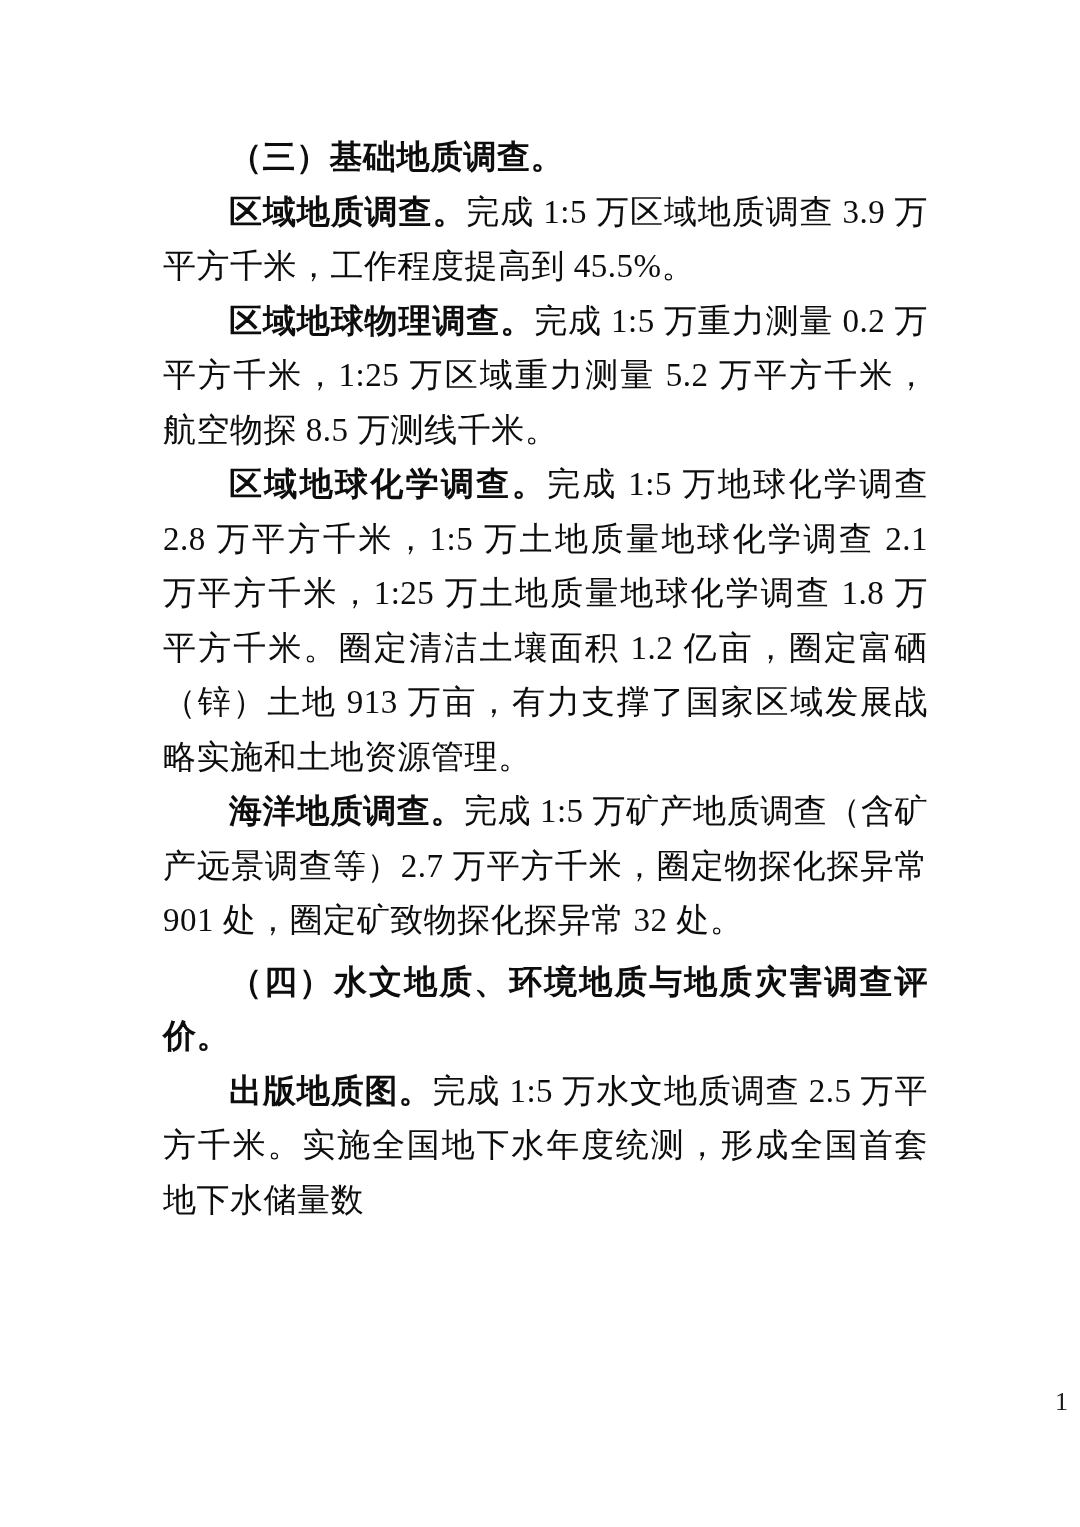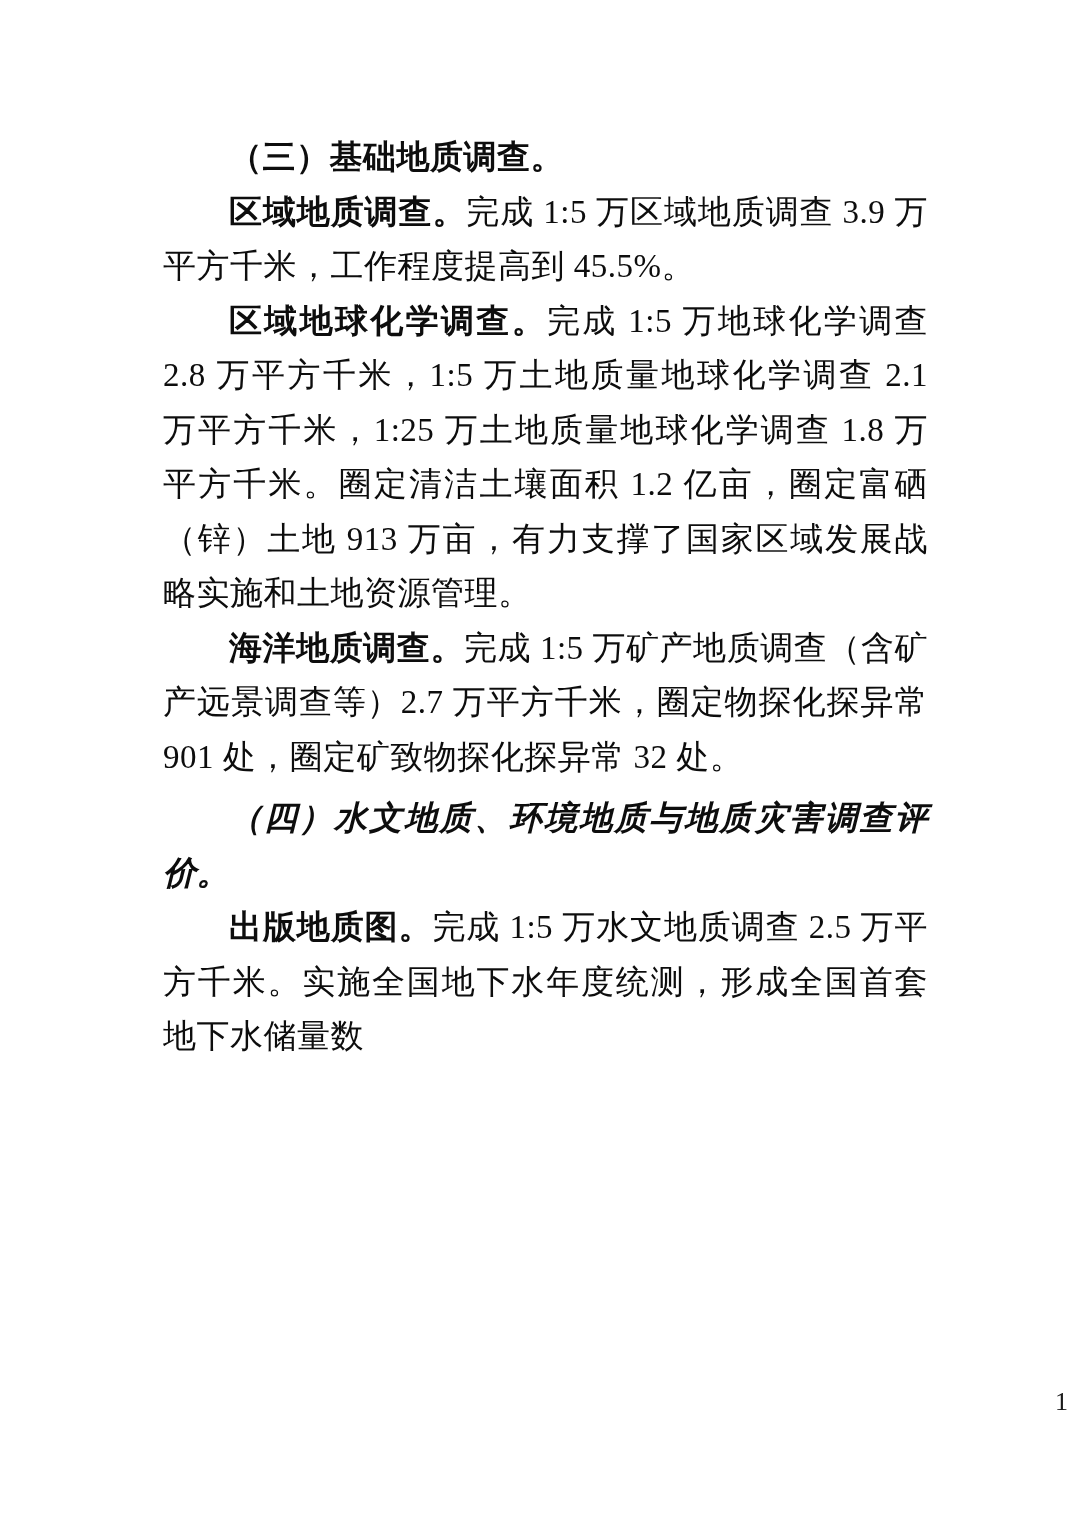--- a/index.html
+++ b/index.html
@@ -30,21 +30,20 @@
   .content p {
     margin: 0;
     padding: 0;
     text-indent: 2em;
   }
   .heading {
     font-weight: bold;
   }
   .heading-4 {
     margin-top: 7px !important;
-    font-style: italic;
   }
   .lead {
     font-weight: bold;
     margin-top: 8px;
   }
   .footer {
     position: absolute;
     top: 1385px;
     left: 0;
     width: 1080px;
@@ -59,20 +58,23 @@
 
 <div class="page">
   <div class="content">
 
     <p class="heading">（三）基础地质调查。</p>
 
     <p>
       <span class="lead">区域地质调查。</span><span>完成 1:5 万区域地质调查 3.9 万平方千米，工作程度提高到 45.5%。</span>
     </p>
 
+    <p>
+      <span class="lead">区域地球物理调查。</span><span>完成 1:5 万重力测量 0.2 万平方千米，1:25 万区域重力测量 5.2 万平方千米，航空物探 8.5 万测线千米。</span>
+    </p>
 
     <p>
       <span class="lead">区域地球化学调查。</span><span>完成 1:5 万地球化学调查 2.8 万平方千米，1:5 万土地质量地球化学调查 2.1 万平方千米，1:25 万土地质量地球化学调查 1.8 万平方千米。圈定清洁土壤面积 1.2 亿亩，圈定富硒（锌）土地 913 万亩，有力支撑了国家区域发展战略实施和土地资源管理。</span>
     </p>
 
     <p>
       <span class="lead">海洋地质调查。</span><span>完成 1:5 万矿产地质调查（含矿产远景调查等）2.7 万平方千米，圈定物探化探异常 901 处，圈定矿致物探化探异常 32 处。</span>
     </p>
 
 

